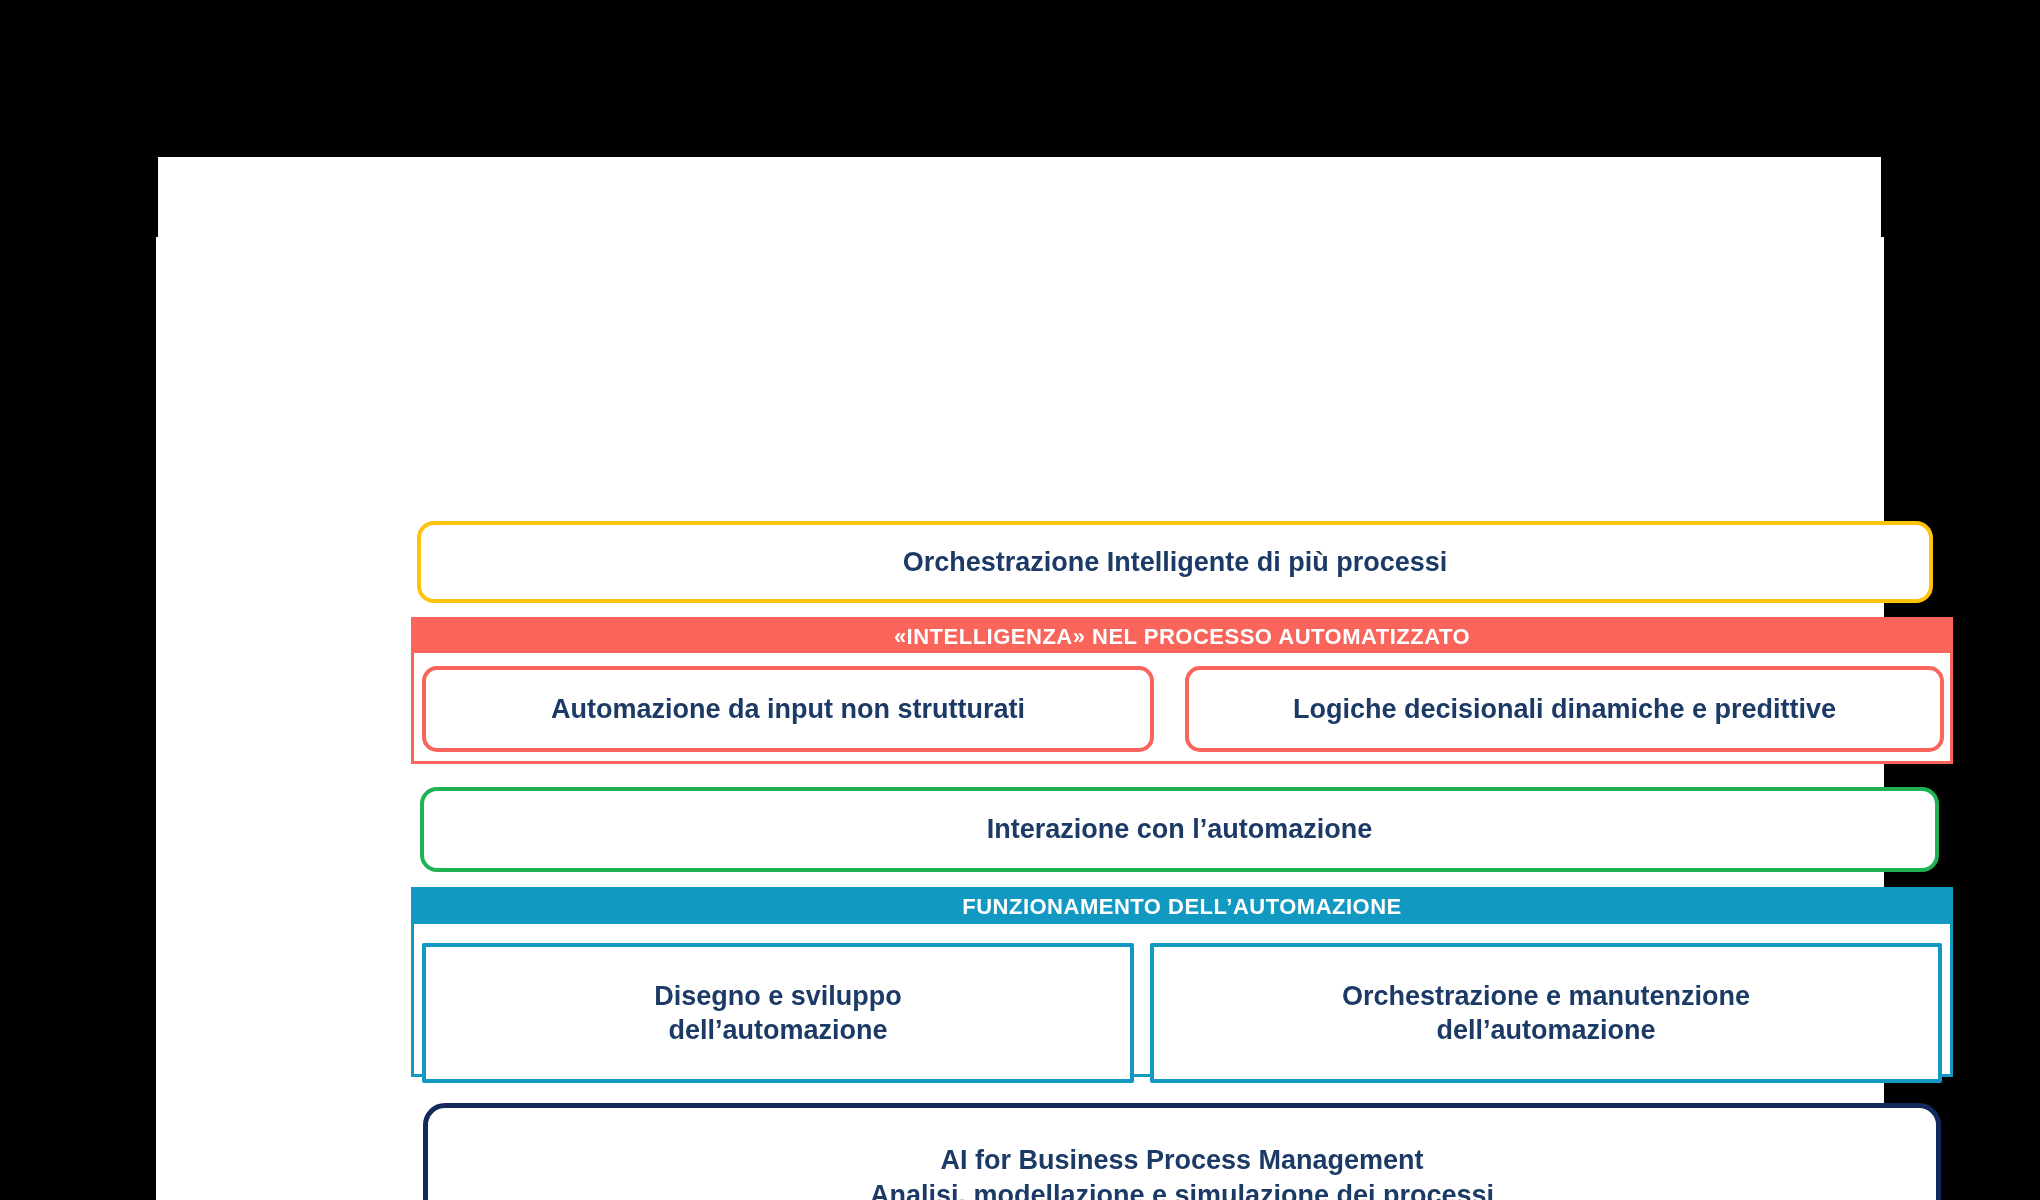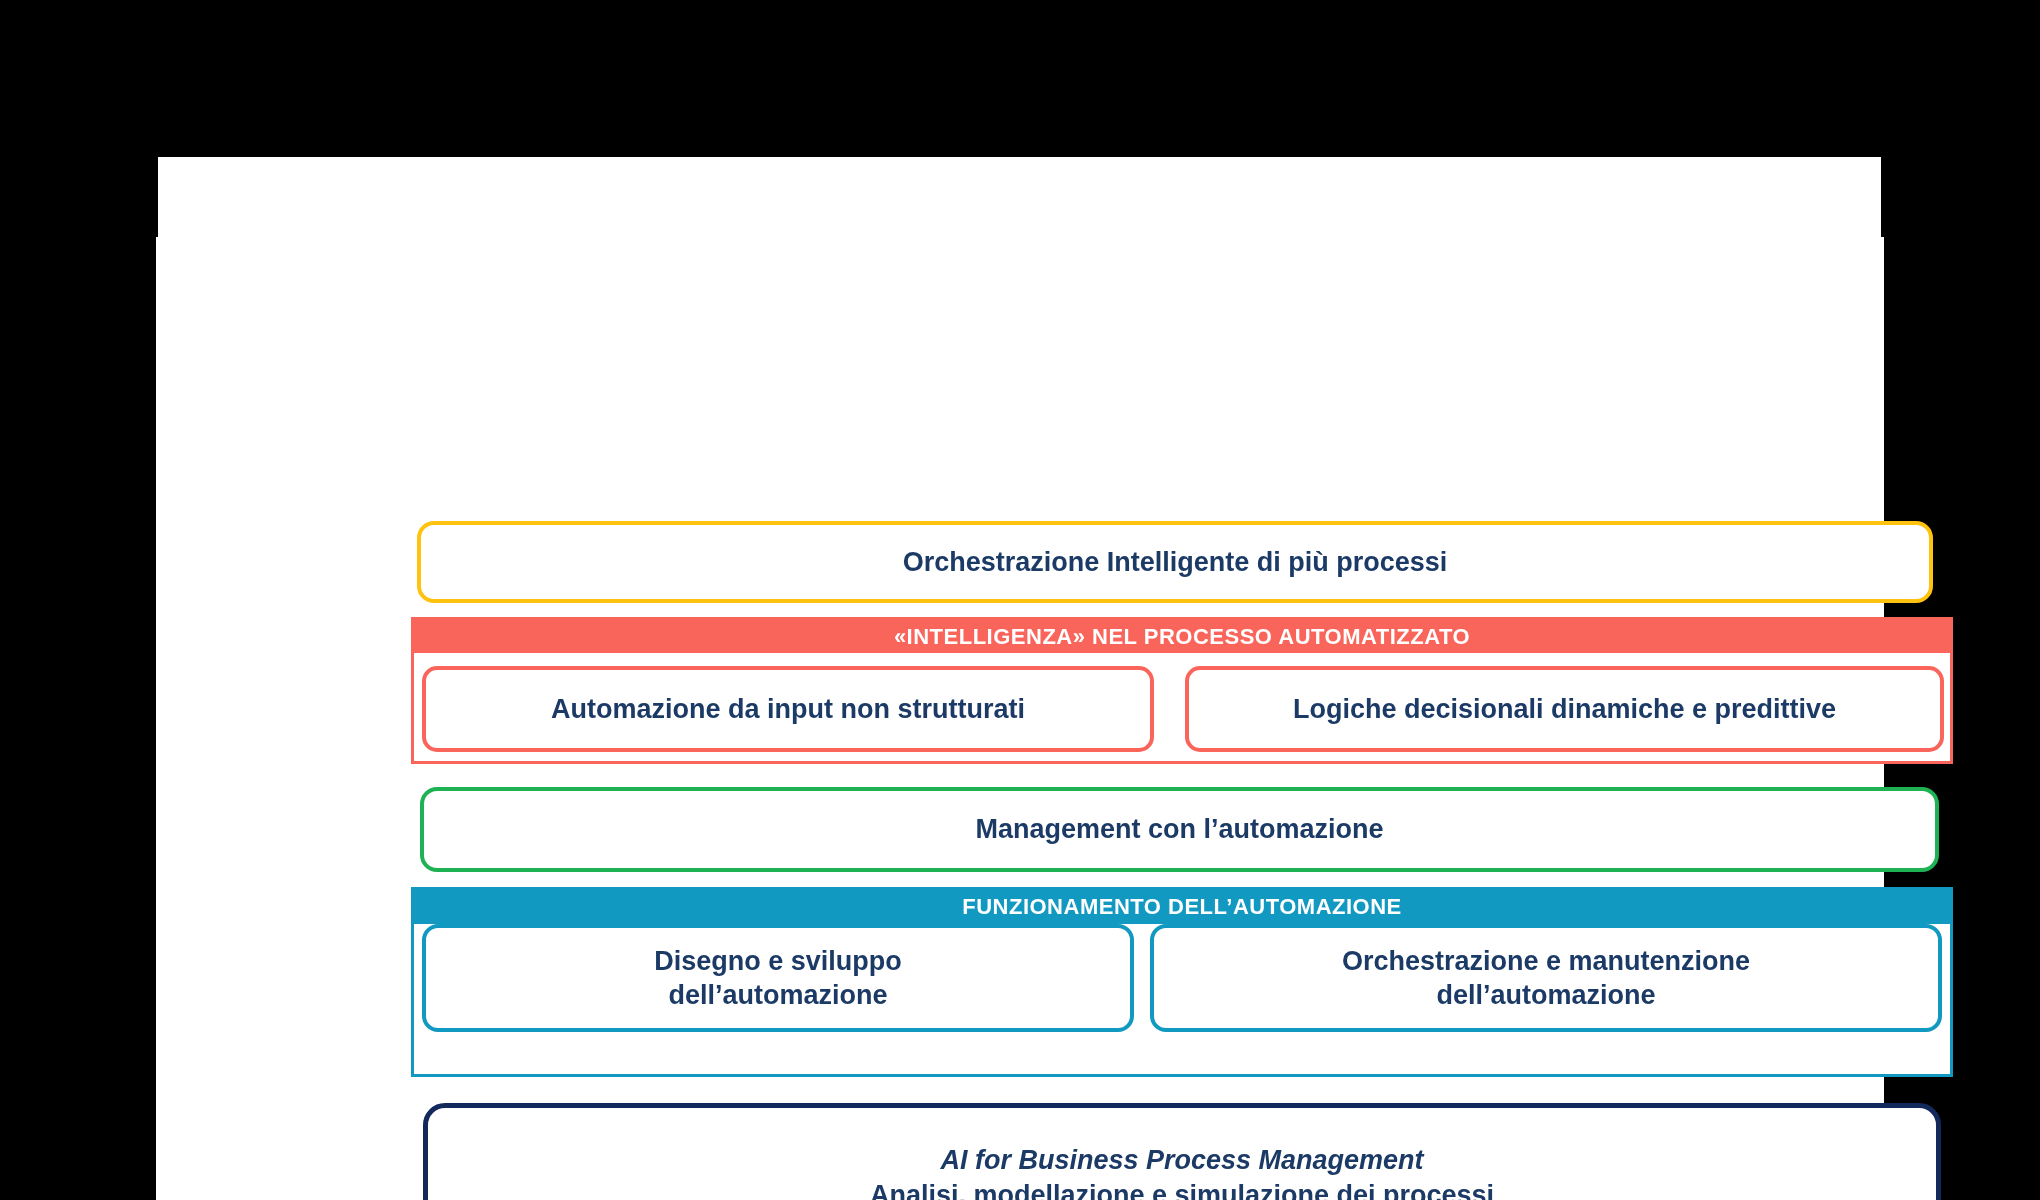--- a/index.html
+++ b/index.html
@@ -55,24 +55,24 @@
   .group-blue .group-header{background:#1299C2;height:34px;}
   .sub-box{
     position:absolute;display:flex;align-items:center;justify-content:center;
     flex-direction:column;background:#ffffff;box-sizing:border-box;
     text-align:center;font-weight:bold;font-size:27px;color:#1C3A66;
     line-height:34px;
   }
   .group-red .sub-box{border:4px solid #F9655B;border-radius:15px;top:46px;height:86px;}
   .red-sub-1{left:8px;width:732px;}
   .red-sub-2{left:771px;width:759px;}
-  .group-blue .sub-box{border:4px solid #1299C2;border-radius:16px;top:34px;height:108px;}
+  .group-blue .sub-box{border:4px solid #1299C2;border-radius:2px;top:53px;height:140px;}
   .blue-sub-1{left:8px;width:712px;}
   .blue-sub-2{left:736px;width:792px;}
-  .line-italic{font-style:italic;margin-top:24px;}
+  .line-italic{margin-top:24px;}
 </style>
 </head>
 <body>
 
 <div class="page-band"></div>
 <div class="page-main">
 
   <div class="simple-box box-yellow">
     <span>Orchestrazione Intelligente di più processi</span>
   </div>
@@ -83,21 +83,21 @@
     </div>
     <div class="sub-box red-sub-2">
       <span>Logiche decisionali dinamiche e predittive</span>
     </div>
     <div class="sub-box red-sub-1">
       <span>Automazione da input non strutturati</span>
     </div>
   </div>
 
   <div class="simple-box box-green">
-    <span>Management con l’automazione</span>
+    <span>Interazione con l’automazione</span>
   </div>
 
   <div class="group group-blue">
     <div class="group-header">
       <span>FUNZIONAMENTO DELL’AUTOMAZIONE</span>
     </div>
     <div class="sub-box blue-sub-1">
       <span>Disegno e sviluppo</span>
       <span>dell’automazione</span>
     </div>

